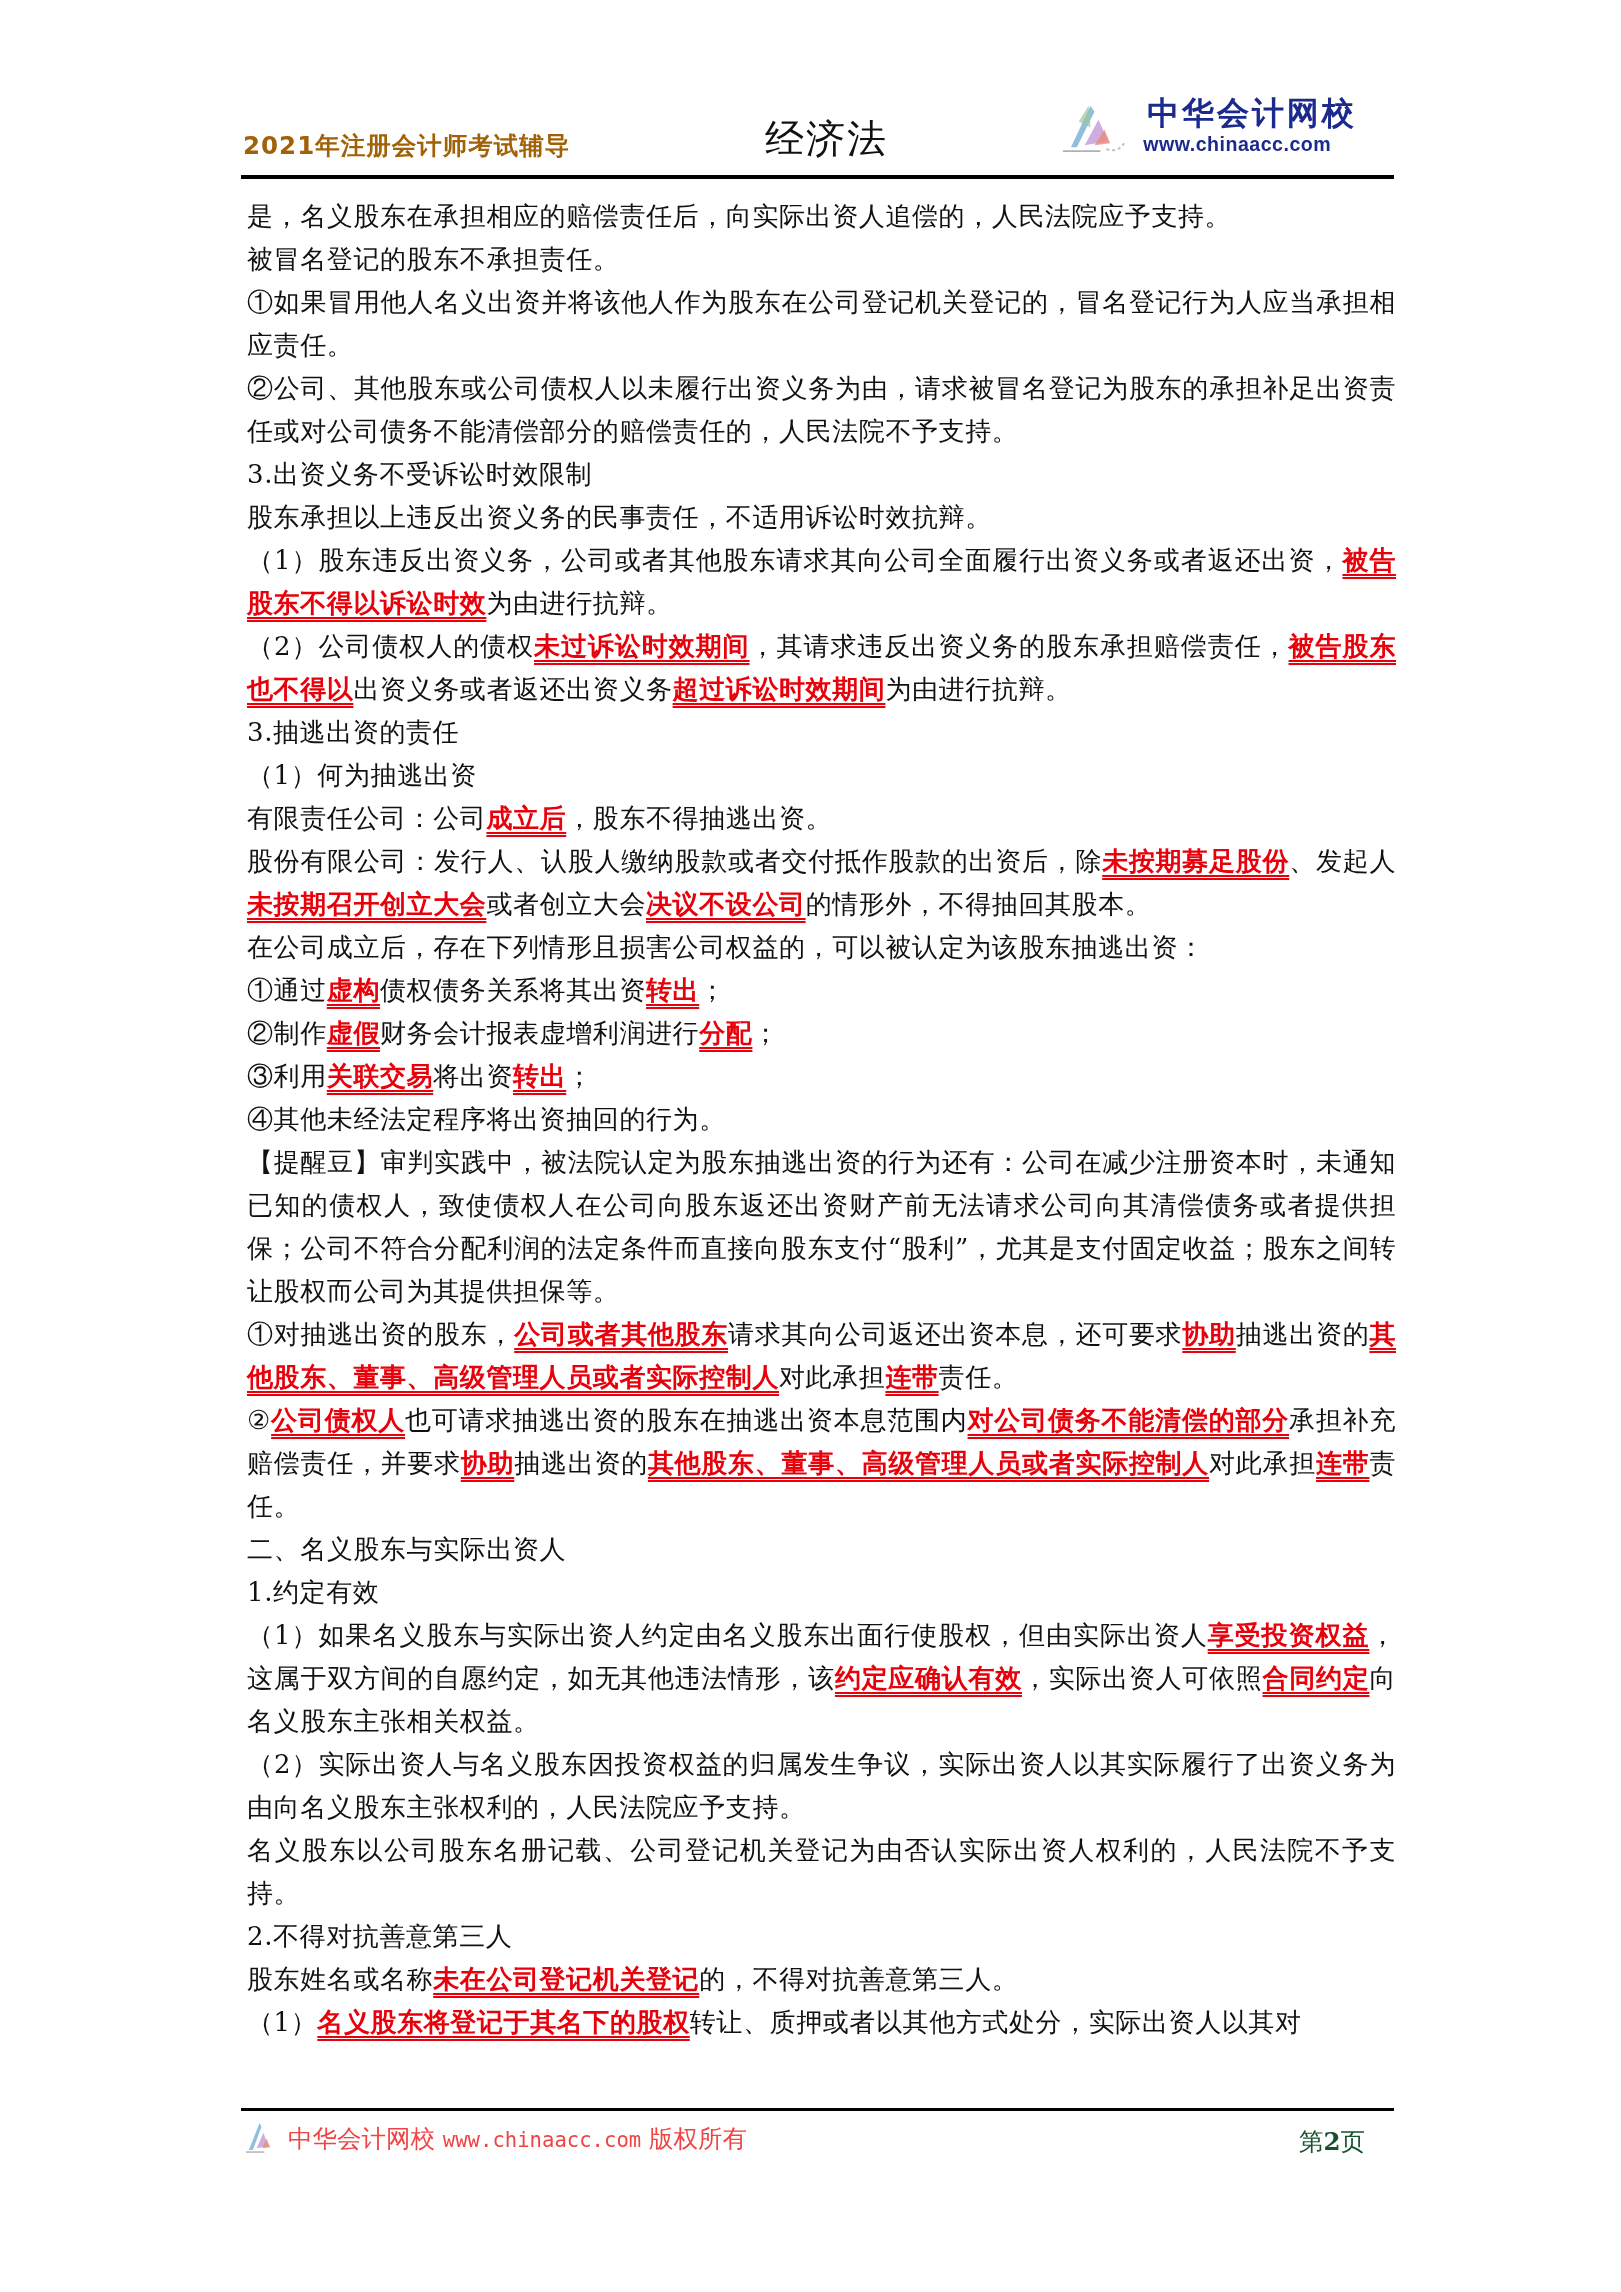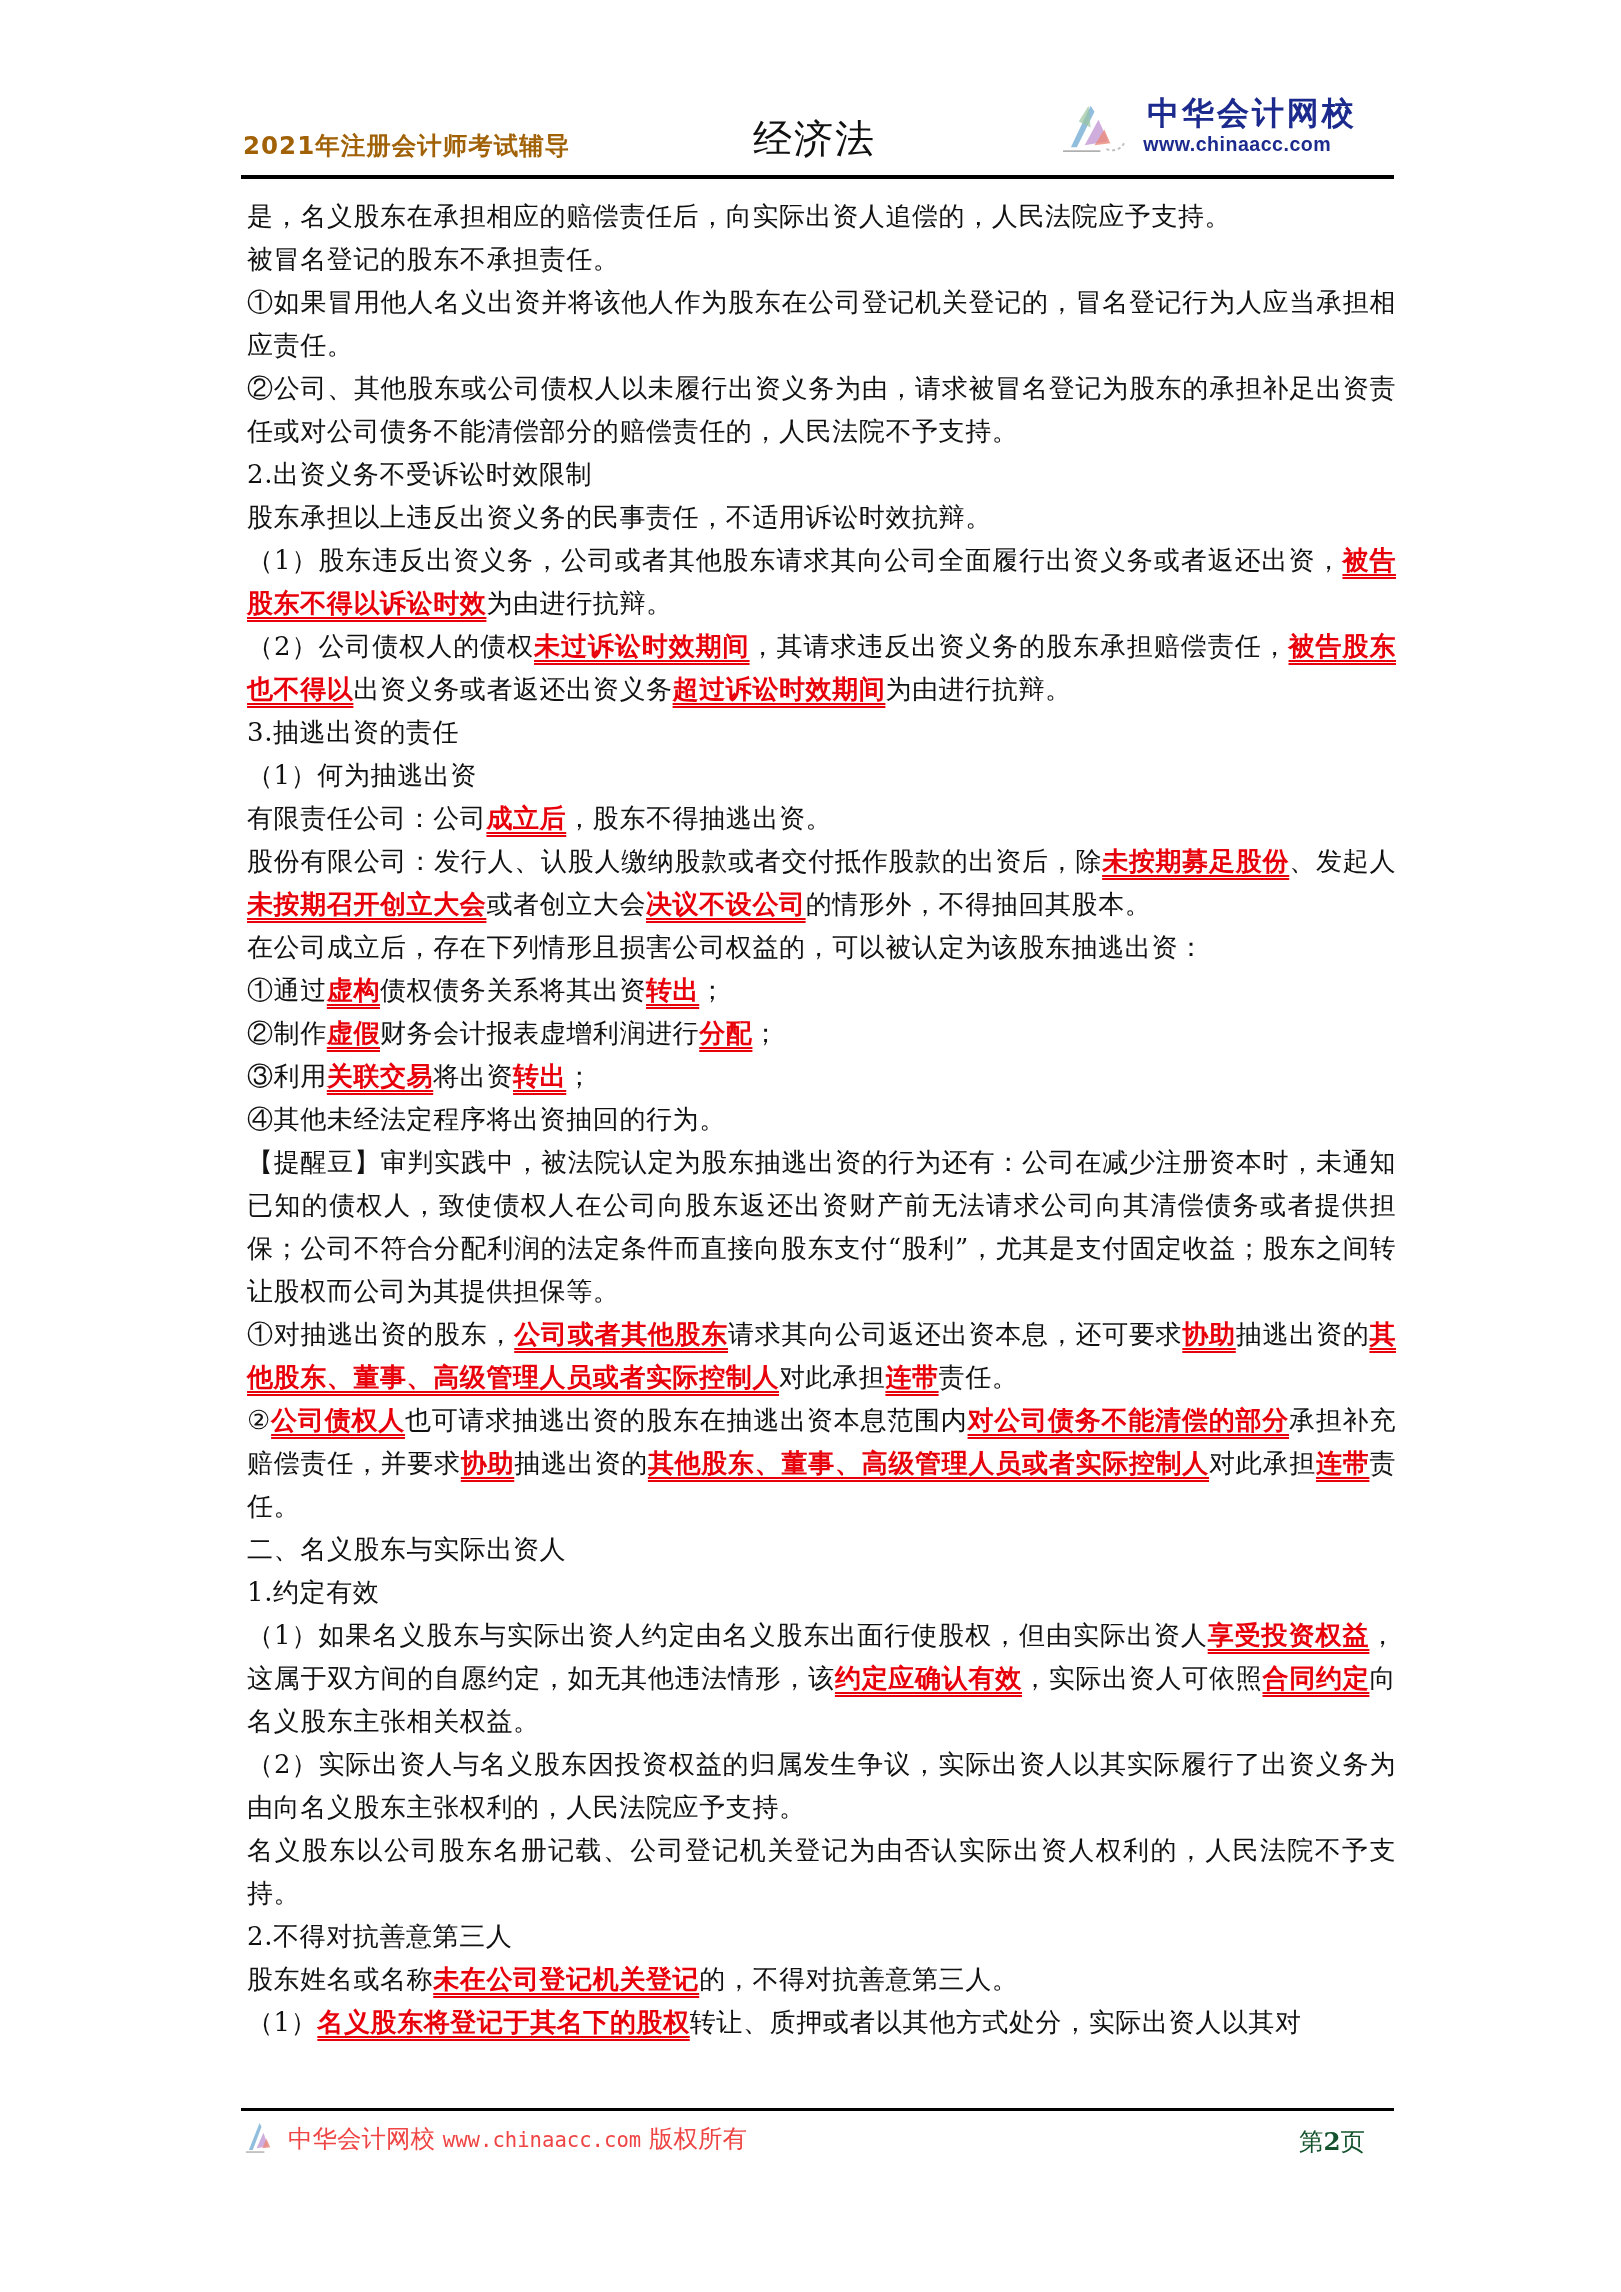--- a/index.html
+++ b/index.html
@@ -1,21 +1,21 @@
 <!DOCTYPE html>
 <html><head>
 <meta charset="utf-8">
 <style>
   html, body { margin: 0; padding: 0; background: #ffffff; }
   body { width: 1621px; height: 2293px; position: relative; overflow: hidden;
          font-family: "DejaVu Serif", "Liberation Serif", serif; color: #111; }
   .header { position: absolute; left: 241px; top: 84px; width: 1153px; height: 90px; }
   .header .course { position: absolute; left: 2px; bottom: 11.8px; font-family: "DejaVu Sans", "Liberation Sans", sans-serif;
                     font-weight: bold; font-size: 24.5px; letter-spacing: 1px; color: #a16207; }
-  .header .subject { position: absolute; left: 512px; bottom: 7.8px; font-size: 39px; color: #111; letter-spacing: 2px; }
+  .header .subject { position: absolute; left: 524px; bottom: 7.8px; font-size: 39px; color: #111; letter-spacing: 2px; }
   .header .logo { position: absolute; right: 9.8px; top: 5.9px; width: 323px; height: 69px; }
   .logo .mark { position: absolute; left: 0; top: 7.8px; width: 69px; height: 61px; }
   .logo .brand { position: absolute; left: 86px; top: 2px; font-family: "DejaVu Sans", "Liberation Sans", sans-serif;
                  font-weight: bold; font-size: 32px; color: #1b2a8c; letter-spacing: 2.9px; }
   .logo .url { position: absolute; left: 82px; top: 43px; font-family: "Liberation Sans", sans-serif;
                font-weight: bold; font-size: 19.6px; color: #1b2a8c; letter-spacing: 0.5px; }
   .rule-top { position: absolute; left: 241px; top: 175px; width: 1153px; height: 3.9px; background: #000; }
 
   .content { position: absolute; left: 247px; top: 195px; width: 1149px; font-size: 26px; line-height: 43px;
              letter-spacing: 0.6px; }
@@ -51,21 +51,21 @@
     <div class="url">www.chinaacc.com</div>
   </div>
 </div>
 <div class="rule-top"></div>
 
 <div class="content" id="content">
     <p><span>是，名义股东在承担相应的赔偿责任后，向实际出资人追偿的，人民法院应予支持。</span></p>
     <p><span>被冒名登记的股东不承担责任。</span></p>
     <p><span>①如果冒用他人名义出资并将该他人作为股东在公司登记机关登记的，冒名登记行为人应当承担相应责任。</span></p>
     <p><span>②公司、其他股东或公司债权人以未履行出资义务为由，请求被冒名登记为股东的承担补足出资责任或对公司债务不能清偿部分的赔偿责任的，人民法院不予支持。</span></p>
-    <p><span>2.出资义务不受诉讼时效限制</span></p>
+    <p><span>3.出资义务不受诉讼时效限制</span></p>
     <p><span>股东承担以上违反出资义务的民事责任，不适用诉讼时效抗辩。</span></p>
     <p><span>（1）股东违反出资义务，公司或者其他股东请求其向公司全面履行出资义务或者返还出资，</span><span class="hl">被告股东不得以诉讼时效</span><span>为由进行抗辩。</span></p>
     <p><span>（2）公司债权人的债权</span><span class="hl">未过诉讼时效期间</span><span>，其请求违反出资义务的股东承担赔偿责任，</span><span class="hl">被告股东也不得以</span><span>出资义务或者返还出资义务</span><span class="hl">超过诉讼时效期间</span><span>为由进行抗辩。</span></p>
     <p><span>3.抽逃出资的责任</span></p>
     <p><span>（1）何为抽逃出资</span></p>
     <p><span>有限责任公司：公司</span><span class="hl">成立后</span><span>，股东不得抽逃出资。</span></p>
     <p><span>股份有限公司：发行人、认股人缴纳股款或者交付抵作股款的出资后，除</span><span class="hl">未按期募足股份</span><span>、发起人</span><span class="hl">未按期召开创立大会</span><span>或者创立大会</span><span class="hl">决议不设公司</span><span>的情形外，不得抽回其股本。</span></p>
     <p><span>在公司成立后，存在下列情形且损害公司权益的，可以被认定为该股东抽逃出资：</span></p>
     <p><span>①通过</span><span class="hl">虚构</span><span>债权债务关系将其出资</span><span class="hl">转出</span><span>；</span></p>
     <p><span>②制作</span><span class="hl">虚假</span><span>财务会计报表虚增利润进行</span><span class="hl">分配</span><span>；</span></p>

